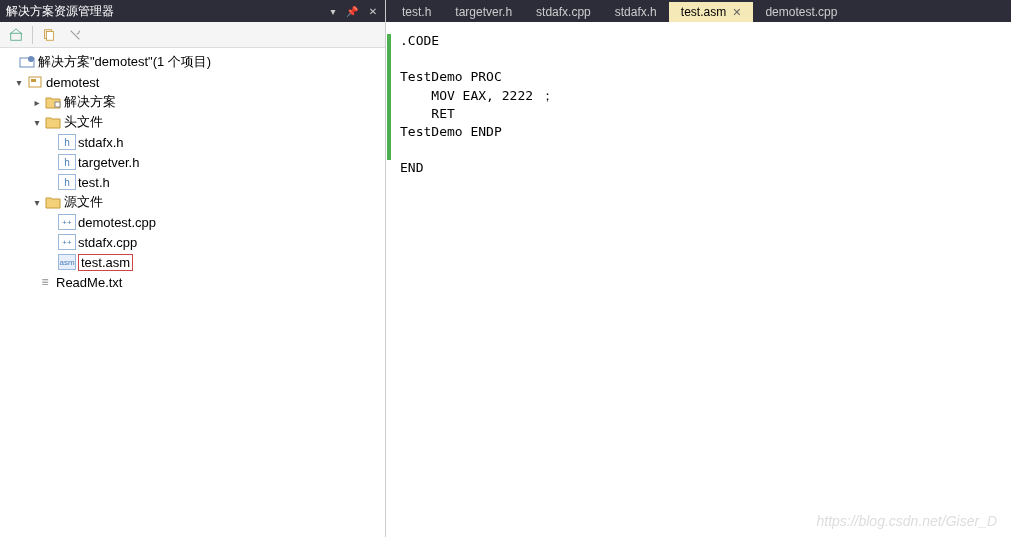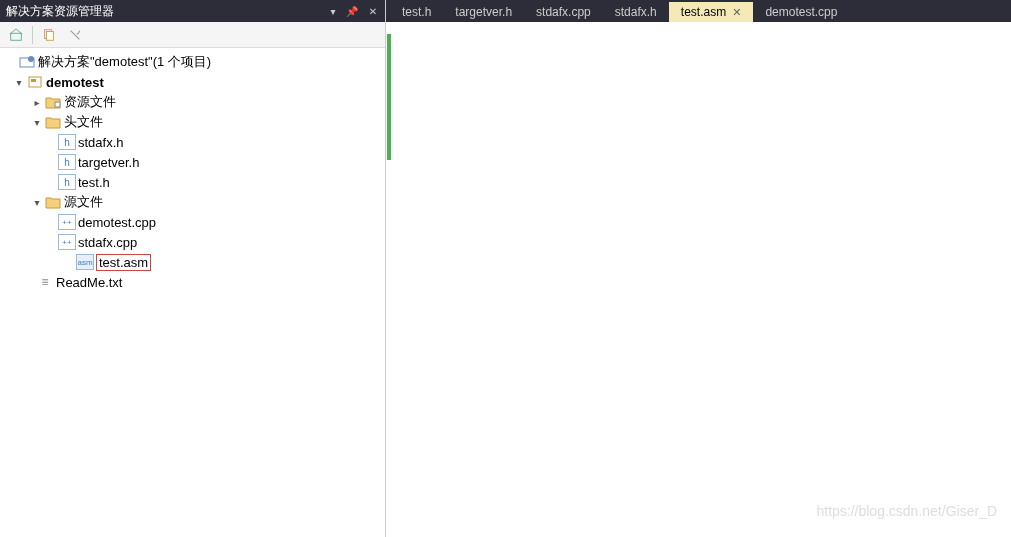--- a/index.html
+++ b/index.html
@@ -19,35 +19,35 @@
     .chevron { width: 14px; display: flex; justify-content: center; color: #555; font-size: 10px; }
     .chev-empty { width: 14px; }
     .node-icon { width: 18px; height: 16px; display: flex; align-items: center; justify-content: center; margin-right: 2px; font-size:12px; }
     .folder { color: #d9a23d; }
     .project { color: #c89a3a; font-weight:bold; }
     .h-file { color:#4a7db8; font-size:10px; border:1px solid #9bb8db; padding:0 2px; background:#fff; }
     .cpp-file::before { content:"++"; font-size:8px; color:#4a7db8; }
     .cpp-file { border:1px solid #9bb8db; padding:0 1px; background:#fff; font-size:9px; }
     .asm-file { background:#e6effb; border:1px solid #9bb8db; font-size:8px; color:#4a7db8; padding:0 1px; }
     .txt-file::before { content:"≡"; color:#888; }
-    .bold { font-weight: bold; }
+    .bold { font-weight: normal; }
     .selected-file { border: 1px solid #c44; padding:0 2px; }
     
     .editor-area { flex: 1; display: flex; flex-direction: column; }
     .tabs-bar { background: #2d2d3a; height: 22px; display: flex; align-items: flex-end; padding-left: 4px; }
     .tab { color: #ccc; padding: 3px 12px; font-size: 12px; cursor: pointer; white-space:nowrap; }
     .tab.active { background: #f5e9b8; color: #000; display: flex; align-items: center; gap: 6px; }
     .tab-close { font-size: 11px; color: #666; cursor: pointer; }
     
     .editor-body { flex: 1; display: flex; background: #fff; }
     .change-bar { width: 6px; background: #fff; }
     .change-mark { width: 4px; margin-left:1px; background: #4caf50; height: 126px; margin-top: 12px; }
     .code { padding: 10px 8px; font-family: Consolas, monospace; font-size: 13px; color: #000; line-height: 1.4; white-space: pre; }
     
-    .watermark { position: absolute; bottom: 18px; right: 14px; color: #ddd; font-size: 14px; pointer-events:none; }
+    .watermark { position: absolute; bottom: 8px; right: 14px; color: #ddd; font-size: 14px; font-style: italic; pointer-events:none; }
   </style>
 </head>
 <body>
 
 <div class="sidebar">
   <div class="sidebar-title">
     <span>解决方案资源管理器</span>
     <div class="title-controls">
       <span class="title-btn">▾</span>
       <span class="title-btn">📌</span>
@@ -96,21 +96,21 @@
       <span class="bold">demotest</span>
     </div>
     <div class="tree-row" style="padding-left:30px">
       <span class="chevron">▸</span>
       <span class="node-icon folder">
         <svg width="16" height="13" viewBox="0 0 16 13">
             <path d="M1 2 h5 l1 1 h8 v9 h-14 z" fill="#f3d17a" stroke="#c89a3a"></path>
             <rect x="10" y="6" width="5" height="5" fill="#fff" stroke="#888"></rect>
           </svg>
       </span>
-      <span>资源文件</span>
+      <span>解决方案</span>
     </div>
     <div class="tree-row" style="padding-left:30px">
       <span class="chevron">▾</span>
       <span class="node-icon folder">
         <svg width="16" height="13" viewBox="0 0 16 13">
             <path d="M1 2 h5 l1 1 h8 v9 h-14 z" fill="#f3d17a" stroke="#c89a3a"></path>
           </svg>
       </span>
       <span>头文件</span>
     </div>
@@ -136,21 +136,21 @@
       <span>源文件</span>
     </div>
     <div class="tree-row" style="padding-left:58px">
       <span class="node-icon cpp-file"></span>
       <span>demotest.cpp</span>
     </div>
     <div class="tree-row" style="padding-left:58px">
       <span class="node-icon cpp-file"></span>
       <span>stdafx.cpp</span>
     </div>
-    <div class="tree-row" style="padding-left:76px">
+    <div class="tree-row" style="padding-left:58px">
       <span class="node-icon asm-file">asm</span>
       <span class="selected-file">test.asm</span>
     </div>
     <div class="tree-row" style="padding-left:36px">
       <span class="node-icon txt-file"></span>
       <span>ReadMe.txt</span>
     </div>
   </div>
 </div>
 
@@ -160,16 +160,24 @@
       <div class="tab">targetver.h</div>
       <div class="tab">stdafx.cpp</div>
       <div class="tab">stdafx.h</div>
       <div class="tab active">test.asm<span class="tab-close">✕</span></div>
       <div class="tab">demotest.cpp</div>
     </div>
   <div class="editor-body">
     <div class="change-bar">
       <div class="change-mark"></div>
     </div>
+    <div class="code" id="code-area">.CODE
+
+TestDemo PROC
+    MOV EAX, 2222 ；
+    RET
+TestDemo ENDP
+
+END</div>
   </div>
 </div>
 
 <div class="watermark">https://blog.csdn.net/Giser_D</div>
 
 </body></html>

